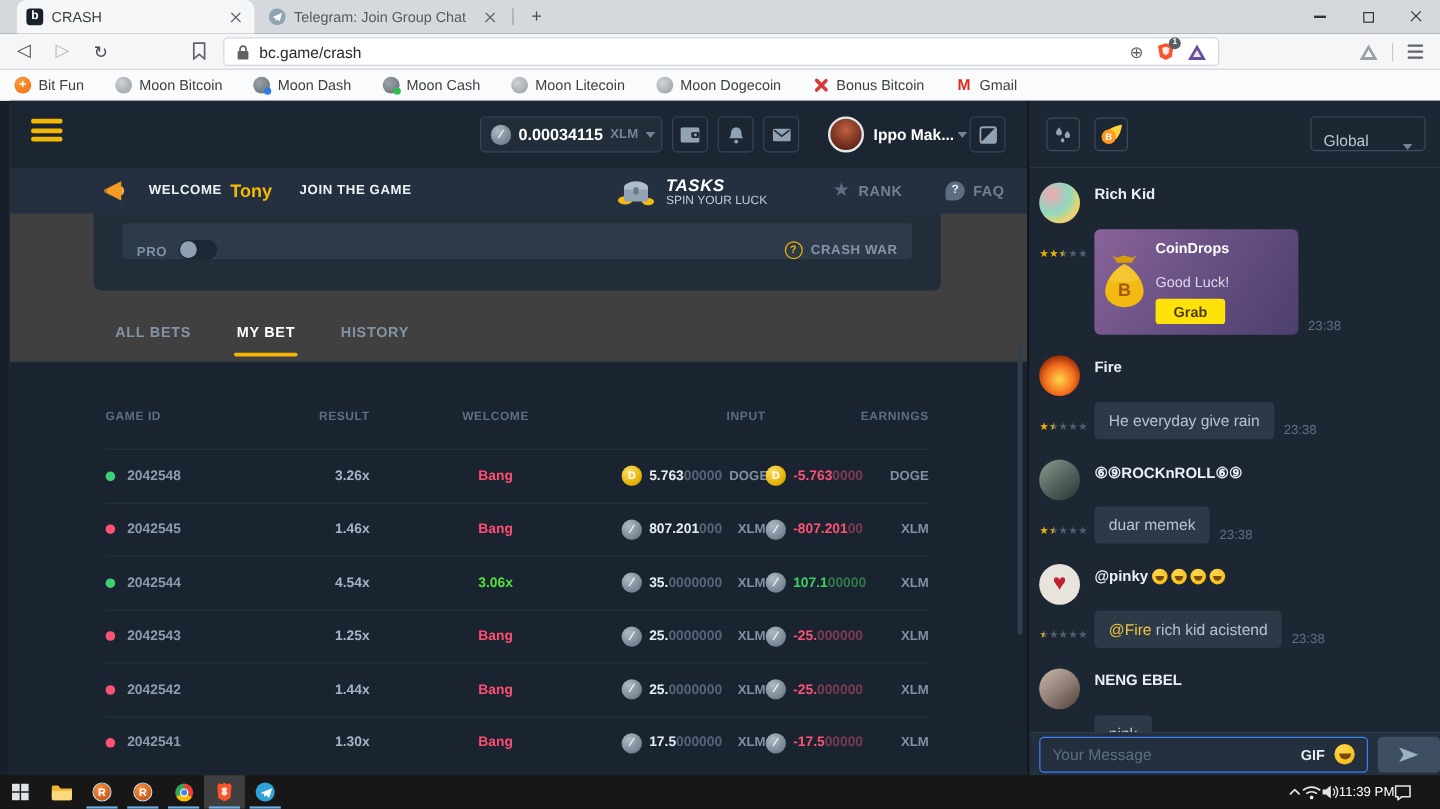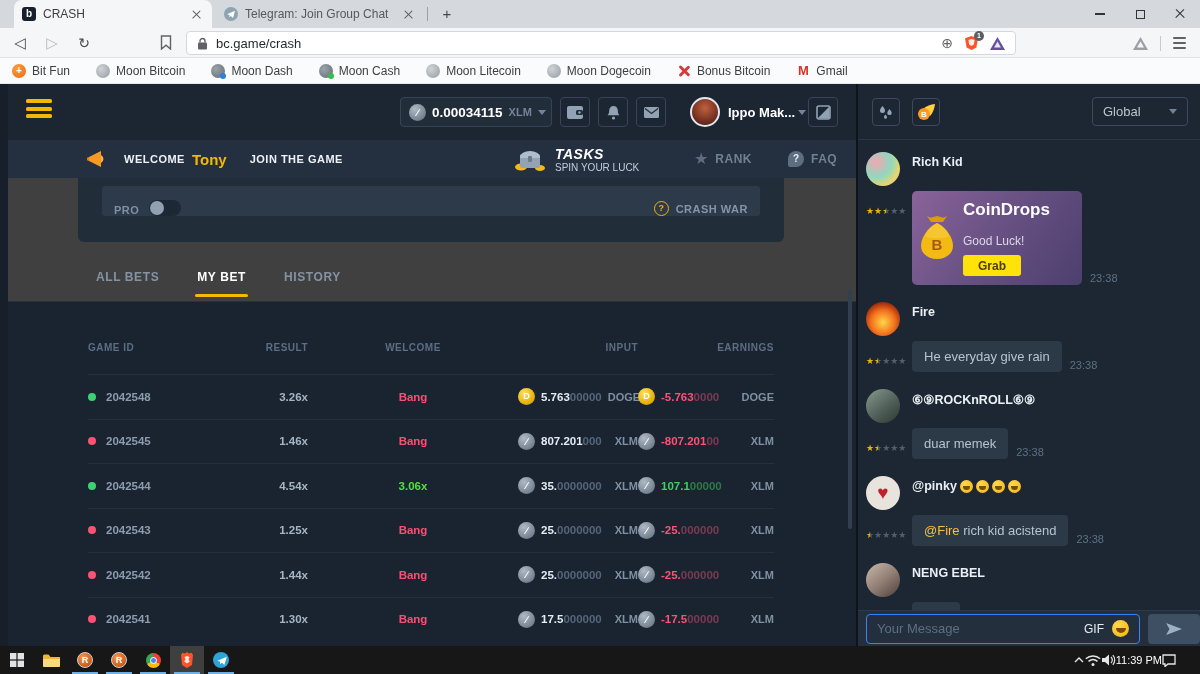--- a/index.html
+++ b/index.html
@@ -128,49 +128,49 @@
 .rcell{display:flex;align-items:center;gap:6px}
 .num-main{color:#e4ebf3}.num-dim{color:#55657a}
 .earnwrap.loss .num-main{color:#fd5273}.earnwrap.loss .num-dim{color:#7b3a51}
 .earnwrap.win .num-main{color:#3ed15e}.earnwrap.win .num-dim{color:#2e7a46}
 .rcur{margin-left:auto;color:#7f90a2;font-size:11px}
 .mainsb{position:absolute;left:840px;top:205px;width:4px;height:240px;border-radius:2px;background:#323f4e}
 
 
 .chat-header{position:absolute;top:0;left:0;right:0;height:56px;border-bottom:1px solid #2a3545;display:flex;align-items:center;padding:0 20px 0 14px;gap:12px}
 .cbtn{width:28px;height:28px;border:1px solid #3b4a5e;border-radius:4px;display:flex;align-items:center;justify-content:center}
-.globalsel{margin-left:auto;width:96px;height:29px;border:1px solid #3b4a5e;border-radius:4px;display:flex;align-items:center;padding:0 10px;font-size:13px;color:#b9c5d3}
+.globalsel{margin-left:auto;width:96px;height:29px;border:1px solid #3b4a5e;border-radius:4px;display:flex;align-items:flex-end;padding:0 10px;font-size:13px;color:#b9c5d3}
 .globalsel .caret{margin-left:auto}
 .chat-body{position:absolute;top:56px;bottom:36px;left:0;right:0;padding:12px 10px 0 8px;overflow:hidden}
 .msg{display:grid;grid-template-columns:46px 1fr;margin-bottom:17px}
 .cavatar{width:34px;height:34px;border-radius:50%;grid-row:1/3;grid-column:1;position:relative;overflow:hidden}
 .av-richkid{background:radial-gradient(circle at 30% 30%,#f2a7b1,#8fd8c0 45%,#ead56b 72%,#caa0d8)}
 .av-fire{background:radial-gradient(circle at 50% 60%,#ffd54a,#f4711d 45%,#8a1b07 82%)}
 .av-rock{background:linear-gradient(140deg,#8a9a8e,#51605a 55%,#2e3632)}
 .av-pinky{background:#e9e3dd;color:#c01f2f;font-size:19px;text-align:center;line-height:34px}
 .av-neng{background:linear-gradient(140deg,#cbb9ae,#8d7a70 55%,#4a3f3a)}
 .cname{grid-column:2;font-size:12.5px;font-weight:bold;color:#eaf0f5;padding-top:3px;display:flex;align-items:center;gap:2px}
 .emj{width:13px;height:13px;border-radius:50%;background:radial-gradient(circle at 35% 30%,#ffd84d,#f2b50c);position:relative;display:inline-block;margin-left:1px}
 .emj::after{content:"";position:absolute;left:3px;top:6px;width:7px;height:4px;border-radius:0 0 7px 7px;background:#7a4b06}
 .stars{grid-column:1;font-size:9px;padding-top:20px;white-space:nowrap}
 .st{color:#505f6e}.st.full{color:#eab308}
 .st.half{background:linear-gradient(90deg,#eab308 50%,#505f6e 50%);-webkit-background-clip:text;background-clip:text;color:transparent}
 .cbody{grid-column:2;margin-top:5px;display:flex;align-items:flex-end;gap:8px}
 .bubble{background:#2c3947;border-radius:4px;padding:8px 12px;font-size:13px;color:#b6c3d1;max-width:210px}
 .mention{color:#f2c33d}
 .ctime{font-size:11px;color:#5e7084;white-space:nowrap;padding-bottom:1px}
 .dropcard{width:170px;border-radius:5px;background:linear-gradient(125deg,#8a6399 0%,#6a5285 45%,#4c3f6e 100%);padding:9px 10px 9px 6px;display:flex;gap:7px;align-items:center}
-.dc-title{font-size:17px;font-weight:bold;color:#fff}
+.dc-title{font-size:12px;font-weight:bold;color:#fff}
 .dc-sub{font-size:12px;color:#ded7e8;margin:14px 0 7px}
 .grabbtn{width:58px;height:21px;background:#ffe20a;border-radius:3px;color:#4d3d00;font-size:12px;font-weight:bold;display:flex;align-items:center;justify-content:center}
 .chat-input{position:absolute;bottom:0;left:0;right:0;height:36px;background:#232f3d;border-top:1px solid #2b3949;display:flex;align-items:center;padding:0 8px;gap:8px}
 .msginput{flex:1;height:30px;border:1px solid #3b82f6;border-radius:4px;display:flex;align-items:center;padding:0 10px;gap:8px;background:transparent}
 .msginput input{flex:1;background:transparent;border:none;outline:none;font-size:13px;color:#c7d4e0;font-family:"Liberation Sans",sans-serif}
 .msginput input::placeholder{color:#5c7082}
-.gif{font-size:12px;font-weight:normal;color:#e7edf3}
+.gif{font-size:12px;font-weight:bold;color:#e7edf3}
 .emoji-btn{width:17px;height:17px;border-radius:50%;background:radial-gradient(circle at 35% 30%,#ffd84d,#f2b50c);position:relative}
 .emoji-btn::after{content:"";position:absolute;left:3.5px;top:8px;width:10px;height:5px;border-radius:0 0 10px 10px;background:#7a4b06}
 .sendbtn{width:52px;height:30px;background:#3e4f63;border-radius:4px;display:flex;align-items:center;justify-content:center}
 .chatsb{position:absolute;right:1px;top:62px;width:4px;height:440px;border-radius:2px;background:#3c4a5a}
 
 
 .taskbar{position:absolute;bottom:0;left:0;right:0;height:28px;background:#171717;display:flex;align-items:center}
 .tb-cell{width:34px;height:28px;display:flex;align-items:center;justify-content:center;position:relative;flex:none}
 .tb-cell.run::after{content:"";position:absolute;bottom:0;left:4px;right:4px;height:2px;background:#6fb1e4}
 .tb-cell.activeapp{background:#3f3f3f}

